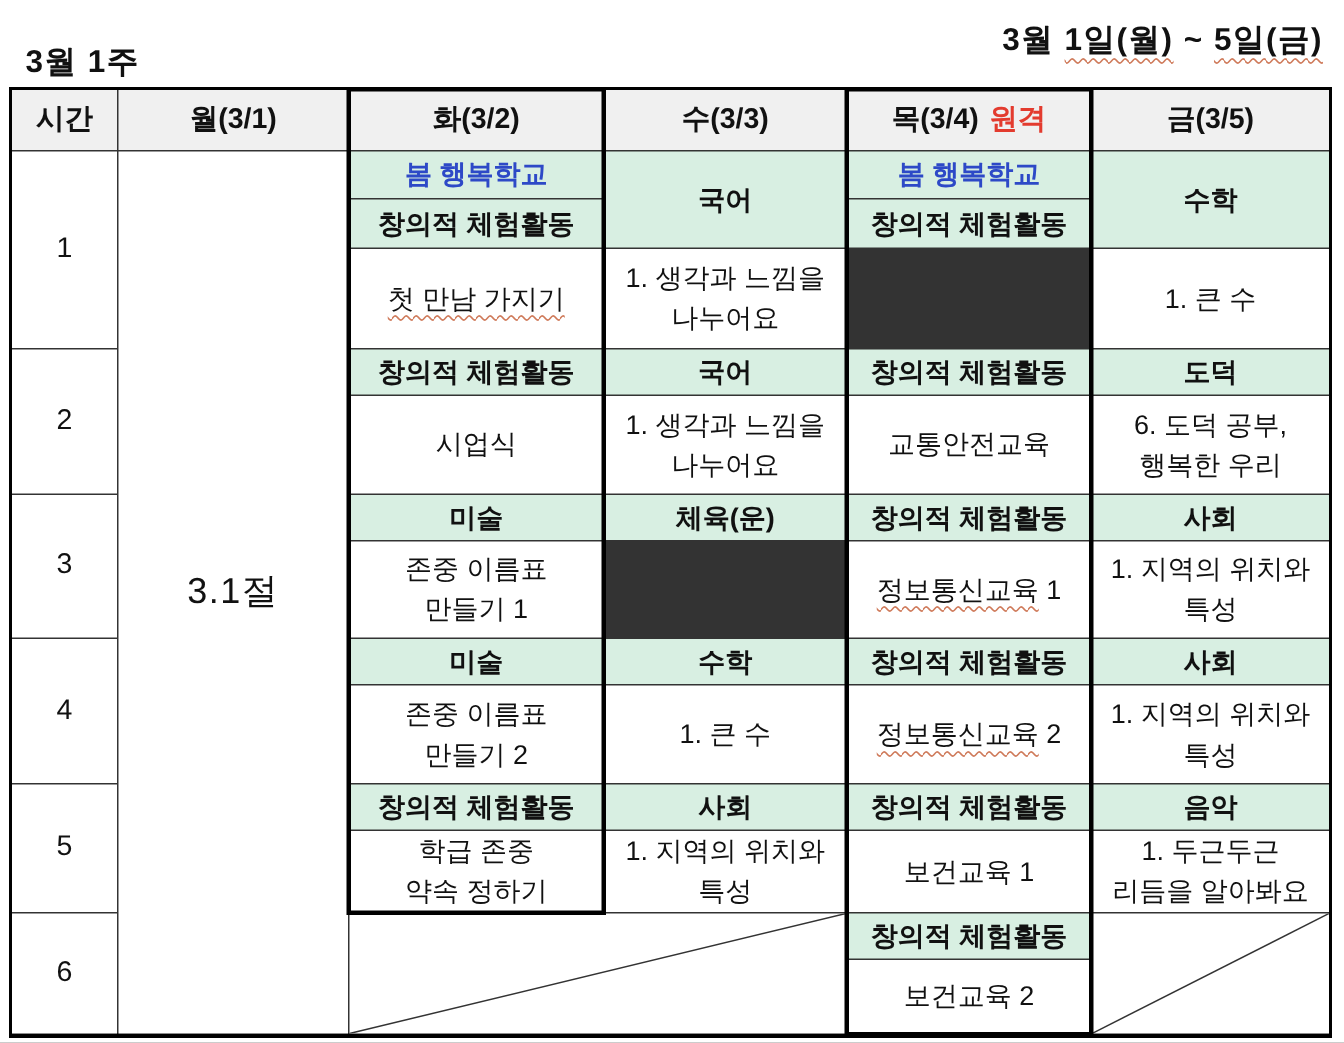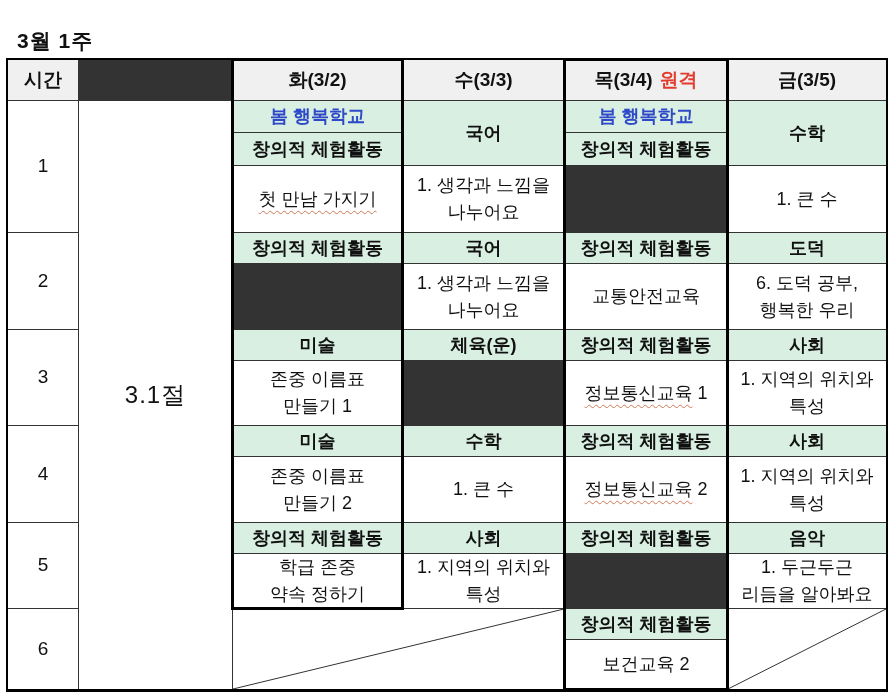--- a/index.html
+++ b/index.html
@@ -31,25 +31,27 @@
   .diag { position:relative; }
   .diag svg { position:absolute; inset:0; width:100%; height:100%; }
 
   .box-thick { border:3px solid #000; margin:-2px; z-index:5; pointer-events:none; background:transparent; }
 </style>
 </head>
 <body>
 
 <div class="titlebar">
   <div class="week-label">3월 1주</div>
+  <div class="date-range"><span>3월 </span><span class="wavy">1일(월)</span><span> ~ </span><span class="wavy">5일(금)</span></div>
 </div>
 
 <div class="tt">
 
   <div class="c hd" style="grid-area:1/1/2/2">시간</div>
+  <div class="c hd" style="grid-area:1/2/2/3">월(3/1)</div>
   <div class="c hd" style="grid-area:1/3/2/4">화(3/2)</div>
   <div class="c hd" style="grid-area:1/4/2/5">수(3/3)</div>
   <div class="c hd" style="grid-area:1/5/2/6">
     <span>목(3/4)</span>
     <span class="badge-remote">원격</span>
   </div>
   <div class="c hd" style="grid-area:1/6/2/7">금(3/5)</div>
 
   <div class="c num" style="grid-area:2/1/5/2">1</div>
   <div class="c num" style="grid-area:5/1/7/2">2</div>
@@ -57,20 +59,21 @@
   <div class="c num" style="grid-area:9/1/11/2">4</div>
   <div class="c num" style="grid-area:11/1/13/2">5</div>
   <div class="c num" style="grid-area:13/1/15/2">6</div>
 
   <div class="c note" style="grid-area:2/2/15/3">3.1절</div>
 
   <div class="c g banner" style="grid-area:2/3/3/4">봄 행복학교</div>
   <div class="c g" style="grid-area:3/3/4/4">창의적 체험활동</div>
   <div class="c" style="grid-area:4/3/5/4"><span class="wavy">첫 만남 가지기</span></div>
   <div class="c g" style="grid-area:5/3/6/4">창의적 체험활동</div>
+  <div class="c" style="grid-area:6/3/7/4">시업식</div>
   <div class="c g" style="grid-area:7/3/8/4">미술</div>
   <div class="c" style="grid-area:8/3/9/4">존중 이름표
 만들기 1</div>
   <div class="c g" style="grid-area:9/3/10/4">미술</div>
   <div class="c" style="grid-area:10/3/11/4">존중 이름표
 만들기 2</div>
   <div class="c g" style="grid-area:11/3/12/4">창의적 체험활동</div>
   <div class="c" style="grid-area:12/3/13/4">학급 존중
 약속 정하기</div>
 
@@ -95,20 +98,21 @@
 
   <div class="c g banner" style="grid-area:2/5/3/6">봄 행복학교</div>
   <div class="c g" style="grid-area:3/5/4/6">창의적 체험활동</div>
   <div class="c g" style="grid-area:5/5/6/6">창의적 체험활동</div>
   <div class="c" style="grid-area:6/5/7/6">교통안전교육</div>
   <div class="c g" style="grid-area:7/5/8/6">창의적 체험활동</div>
   <div class="c" style="grid-area:8/5/9/6"><span class="wavy">정보통신교육</span>&nbsp;<span>1</span></div>
   <div class="c g" style="grid-area:9/5/10/6">창의적 체험활동</div>
   <div class="c" style="grid-area:10/5/11/6"><span class="wavy">정보통신교육</span>&nbsp;<span>2</span></div>
   <div class="c g" style="grid-area:11/5/12/6">창의적 체험활동</div>
+  <div class="c" style="grid-area:12/5/13/6">보건교육 1</div>
   <div class="c g" style="grid-area:13/5/14/6">창의적 체험활동</div>
   <div class="c" style="grid-area:14/5/15/6">보건교육 2</div>
 
   <div class="c g" style="grid-area:2/6/4/7">수학</div>
   <div class="c" style="grid-area:4/6/5/7">1. 큰 수</div>
   <div class="c g" style="grid-area:5/6/6/7">도덕</div>
   <div class="c" style="grid-area:6/6/7/7">6. 도덕 공부,
 행복한 우리</div>
   <div class="c g" style="grid-area:7/6/8/7">사회</div>
   <div class="c" style="grid-area:8/6/9/7">1. 지역의 위치와

